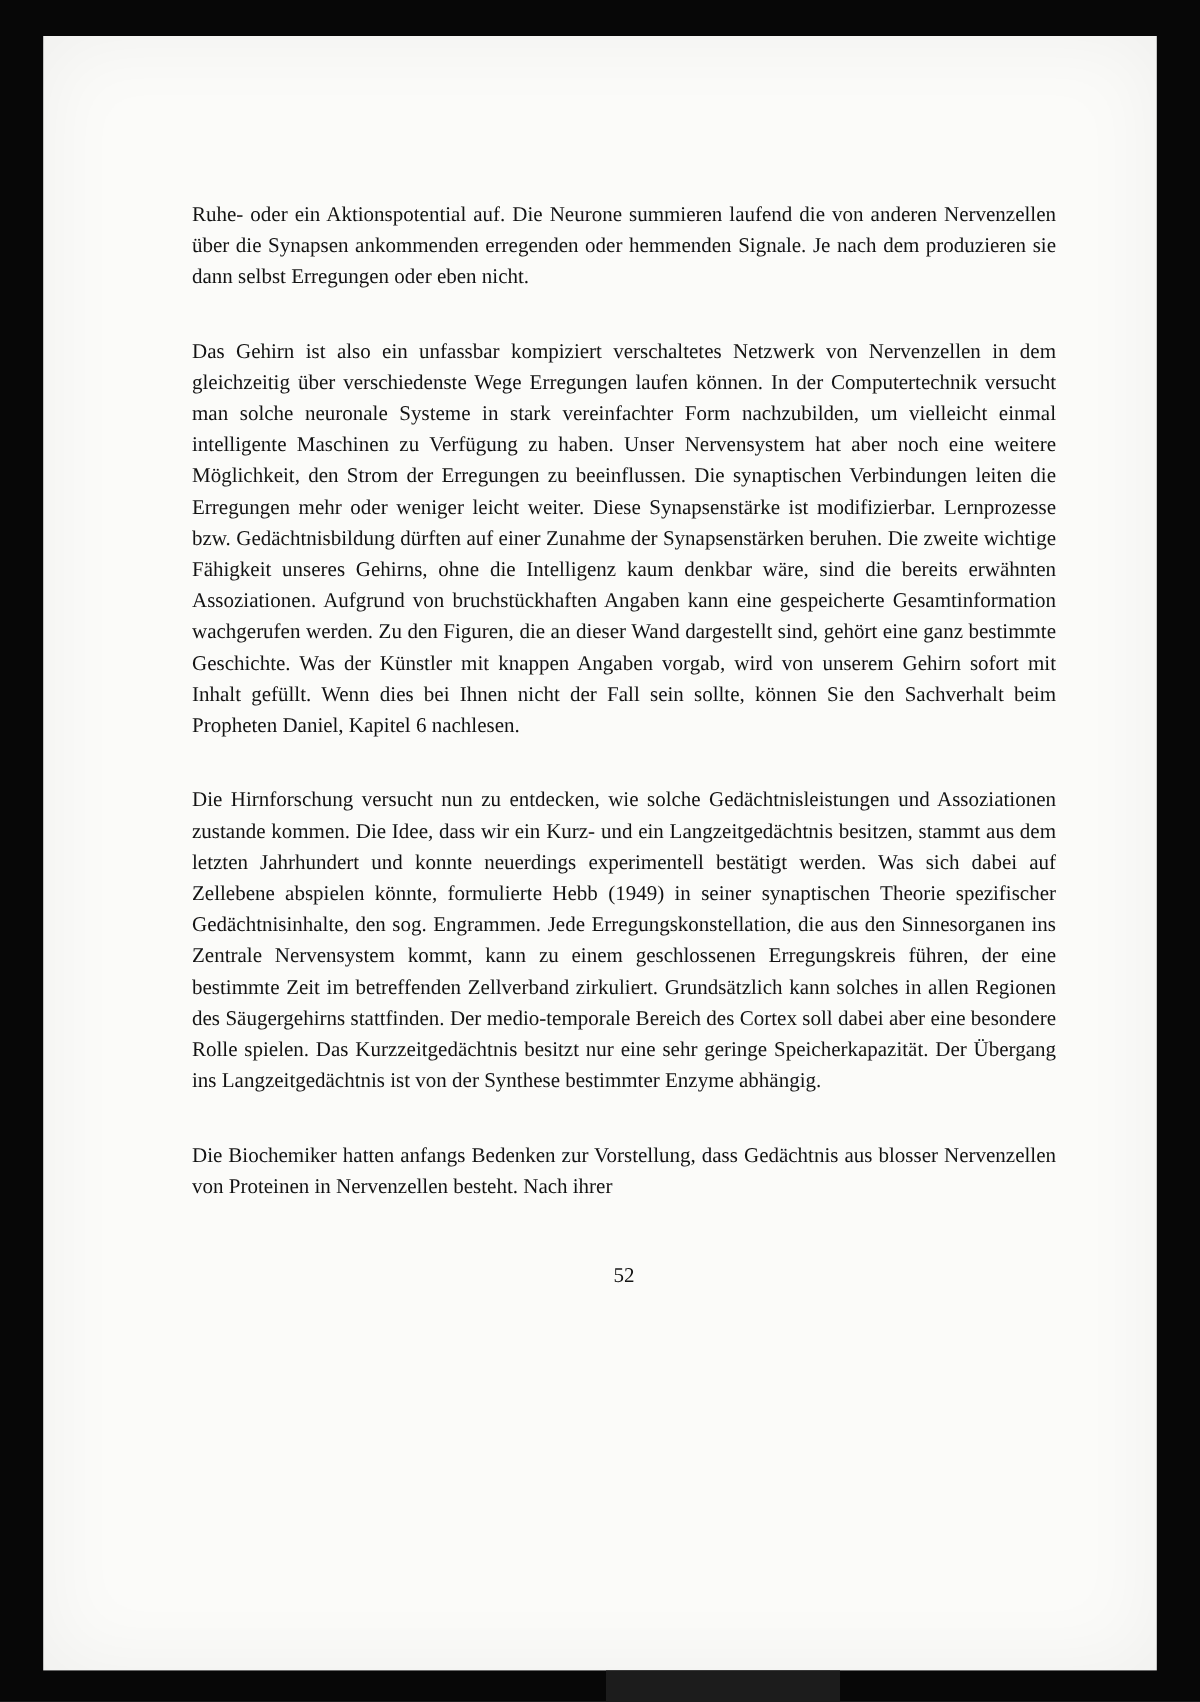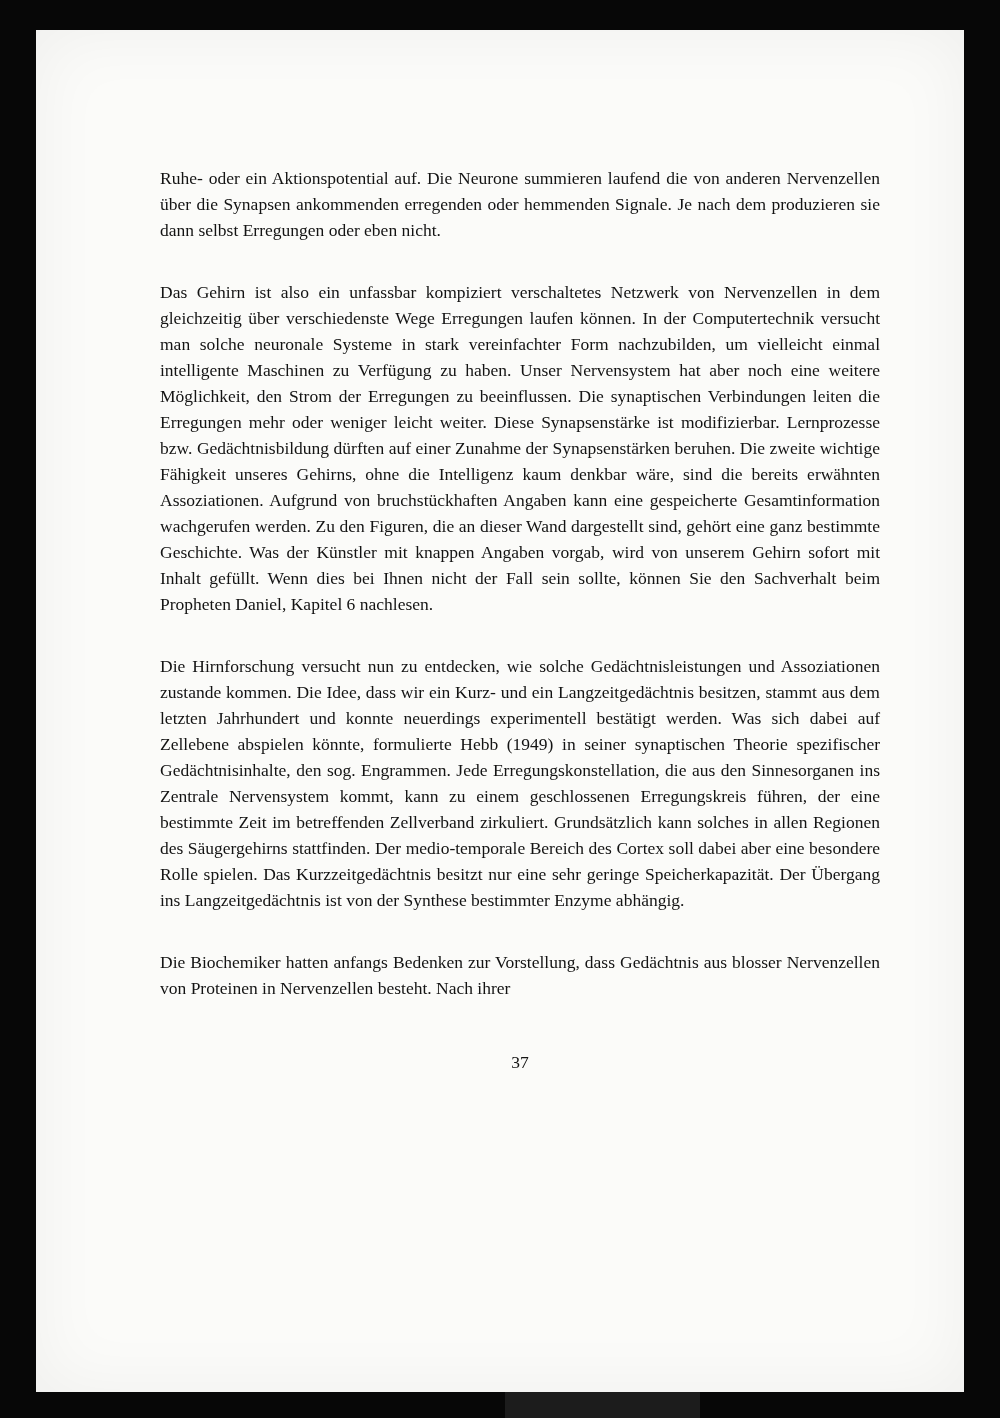--- a/index.html
+++ b/index.html
@@ -57,17 +57,17 @@
 </head>
 <body>
 
 <div class="canvas">
   <div class="page">
     <div class="content">
       <p>Ruhe- oder ein Aktionspotential auf. Die Neurone summieren laufend die von anderen Nervenzellen über die Synapsen ankommenden erregenden oder hemmenden Signale. Je nach dem produzieren sie dann selbst Erregungen oder eben nicht.</p>
       <p>Das Gehirn ist also ein unfassbar kompiziert verschaltetes Netzwerk von Nervenzellen in dem gleichzeitig über verschiedenste Wege Erregungen laufen können. In der Computertechnik versucht man solche neuronale Systeme in stark vereinfachter Form nachzubilden, um vielleicht einmal intelligente Maschinen zu Verfügung zu haben. Unser Nervensystem hat aber noch eine weitere Möglichkeit, den Strom der Erregungen zu beeinflussen. Die synaptischen Verbindungen leiten die Erregungen mehr oder weniger leicht weiter. Diese Synapsenstärke ist modifizierbar. Lernprozesse bzw. Gedächtnisbildung dürften auf einer Zunahme der Synapsenstärken beruhen. Die zweite wichtige Fähigkeit unseres Gehirns, ohne die Intelligenz kaum denkbar wäre, sind die bereits erwähnten Assoziationen. Aufgrund von bruchstückhaften Angaben kann eine gespeicherte Gesamtinformation wachgerufen werden. Zu den Figuren, die an dieser Wand dargestellt sind, gehört eine ganz bestimmte Geschichte. Was der Künstler mit knappen Angaben vorgab, wird von unserem Gehirn sofort mit Inhalt gefüllt. Wenn dies bei Ihnen nicht der Fall sein sollte, können Sie den Sachverhalt beim Propheten Daniel, Kapitel 6 nachlesen.</p>
       <p>Die Hirnforschung versucht nun zu entdecken, wie solche Gedächtnisleistungen und Assoziationen zustande kommen. Die Idee, dass wir ein Kurz- und ein Langzeitgedächtnis besitzen, stammt aus dem letzten Jahrhundert und konnte neuerdings experimentell bestätigt werden. Was sich dabei auf Zellebene abspielen könnte, formulierte Hebb (1949) in seiner synaptischen Theorie spezifischer Gedächtnisinhalte, den sog. Engrammen. Jede Erregungskonstellation, die aus den Sinnesorganen ins Zentrale Nervensystem kommt, kann zu einem geschlossenen Erregungskreis führen, der eine bestimmte Zeit im betreffenden Zellverband zirkuliert. Grundsätzlich kann solches in allen Regionen des Säugergehirns stattfinden. Der medio-temporale Bereich des Cortex soll dabei aber eine besondere Rolle spielen. Das Kurzzeitgedächtnis besitzt nur eine sehr geringe Speicherkapazität. Der Übergang ins Langzeitgedächtnis ist von der Synthese bestimmter Enzyme abhängig.</p>
       <p>Die Biochemiker hatten anfangs Bedenken zur Vorstellung, dass Gedächtnis aus blosser Nervenzellen von Proteinen in Nervenzellen besteht. Nach ihrer</p>
-      <div class="page-number">37</div>
+      <div class="page-number">52</div>
     </div>
   </div>
   <div class="book-edge-shadow"></div>
 </div>
 
 </body></html>

